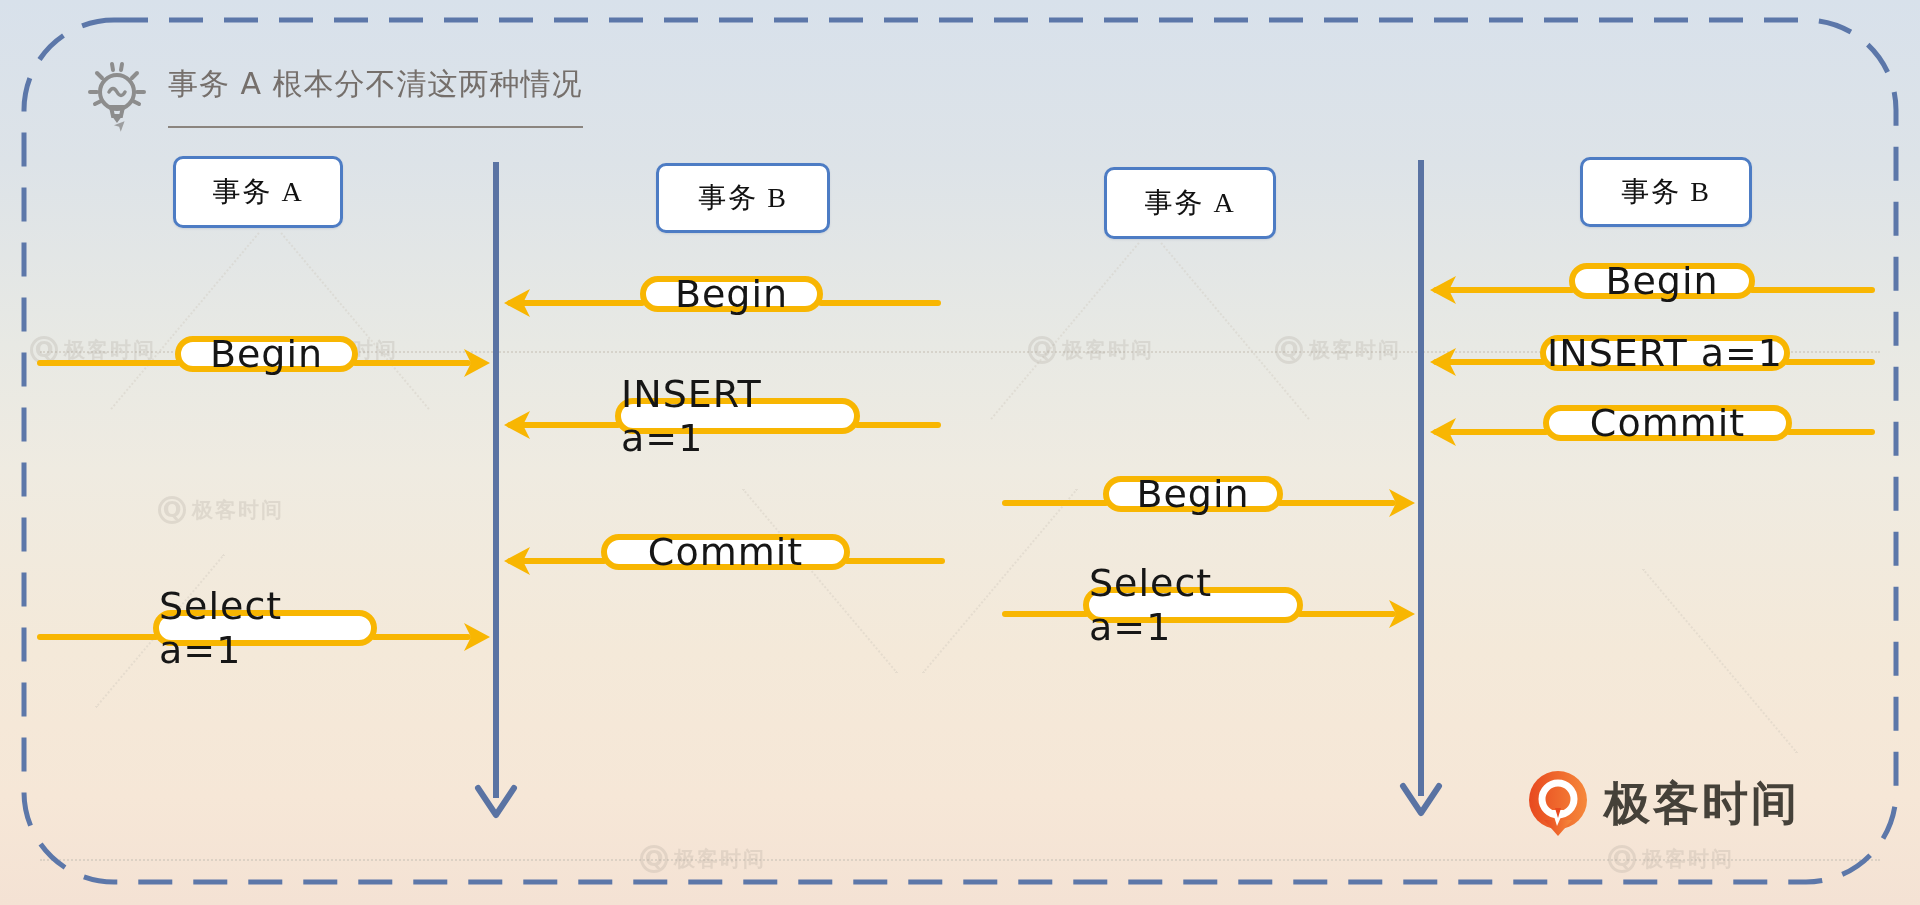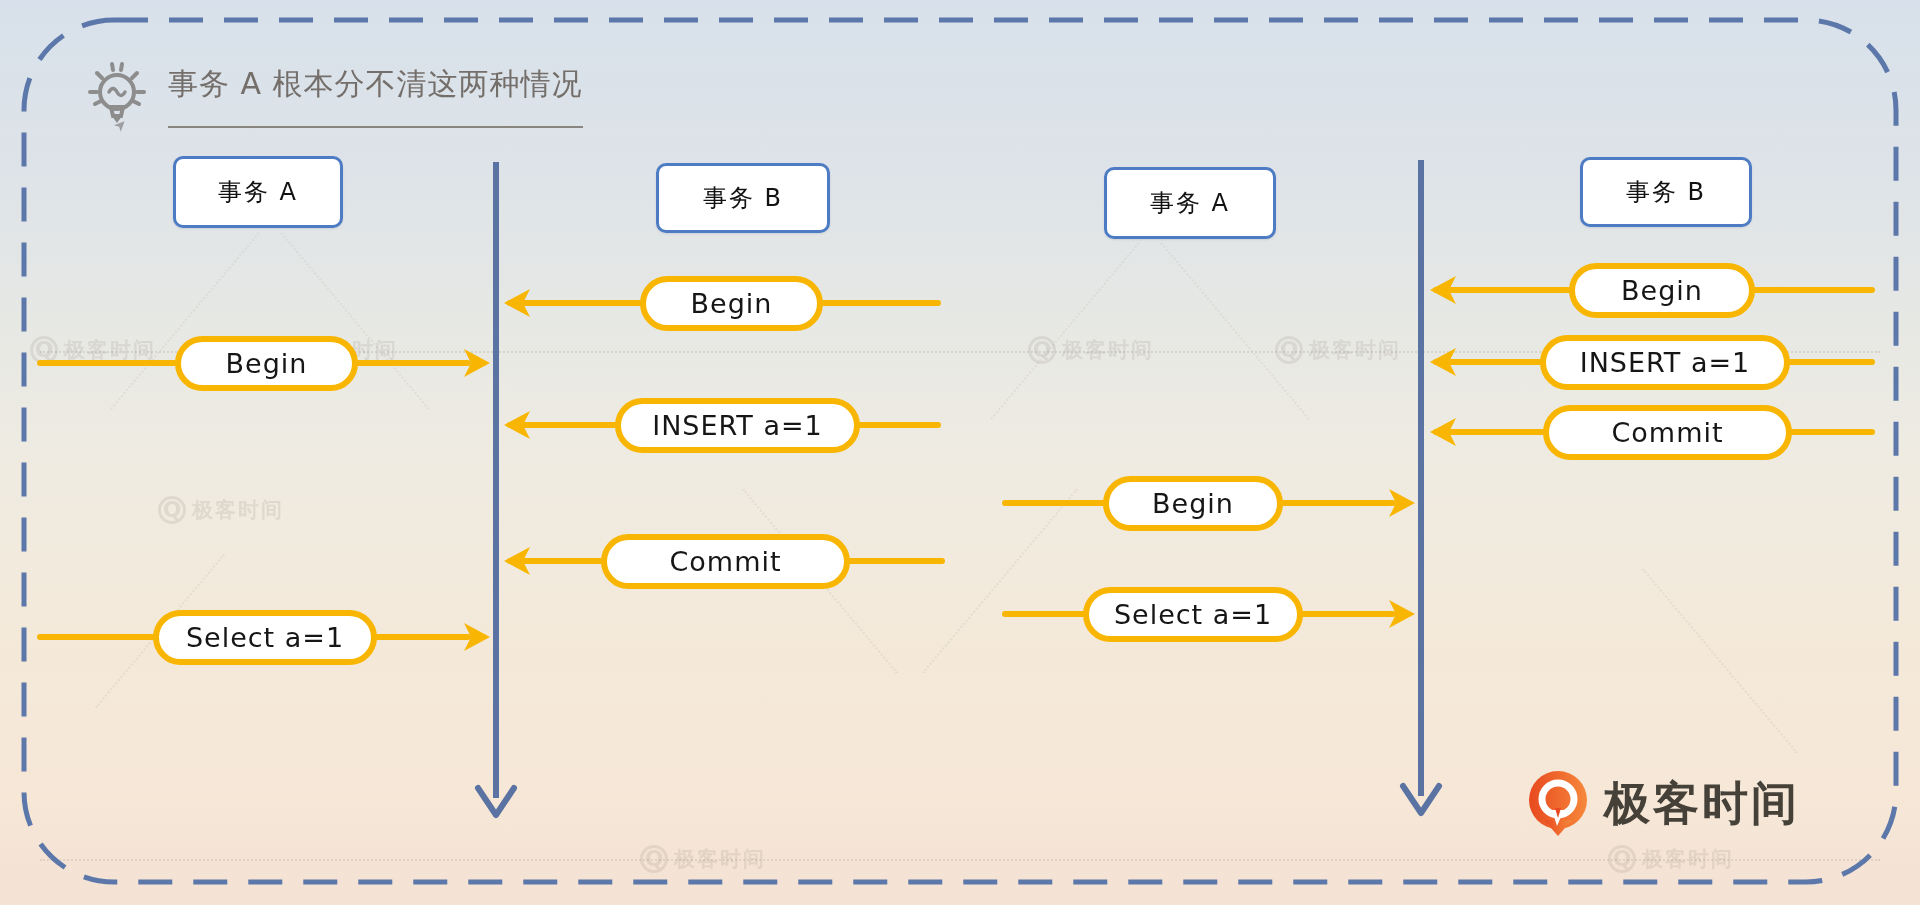--- a/index.html
+++ b/index.html
@@ -19,26 +19,26 @@
   .diag{position:absolute;border-top:2px dotted #ccc5ba;opacity:.35;transform-origin:center;}
   .wm-arrow{position:absolute;color:#8e8e8e;font-size:15px;opacity:.8;transform:rotate(-45deg);}
 
   
   .title-block{position:absolute;left:84px;top:60px;display:flex;align-items:center;gap:18px;}
   .page-title{font-size:30px;color:#756f6b;letter-spacing:1px;border-bottom:2px solid #8b857f;padding-bottom:21px;}
 
   
   .actor{position:absolute;background:#ffffff;border:3px solid #4d7cc4;border-radius:10px;
          display:flex;align-items:center;justify-content:center;
-         font-size:24px;color:#121212;box-shadow:0 1px 2px rgba(80,100,140,.15);letter-spacing:2px;}
-
-  
-  .pill{position:absolute;background:#ffffff;border:6px solid #f8b602;border-radius:32px;height:55px;
+         font-size:28px;color:#121212;box-shadow:0 1px 2px rgba(80,100,140,.15);letter-spacing:2px;font-family:Liberation Serif, serif;}
+
+  
+  .pill{position:absolute;background:#ffffff;border:6px solid #f8b602;border-radius:32px;height:36px;
         box-sizing:border-box;display:flex;align-items:center;justify-content:center;
-        font-size:27px;color:#161616;letter-spacing:1px;}
+        font-size:38px;color:#161616;letter-spacing:1px;}
 
   
   .brand{position:absolute;left:1526px;top:770px;display:flex;align-items:center;gap:14px;}
   .brand-text{font-size:46px;font-weight:bold;color:#454139;letter-spacing:3px;}
 </style>
 </head>
 <body>
 
 <div class="canvas">
 

